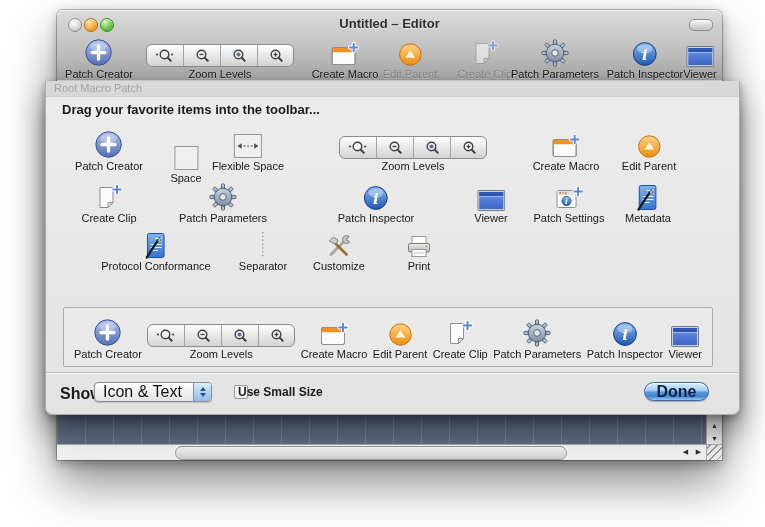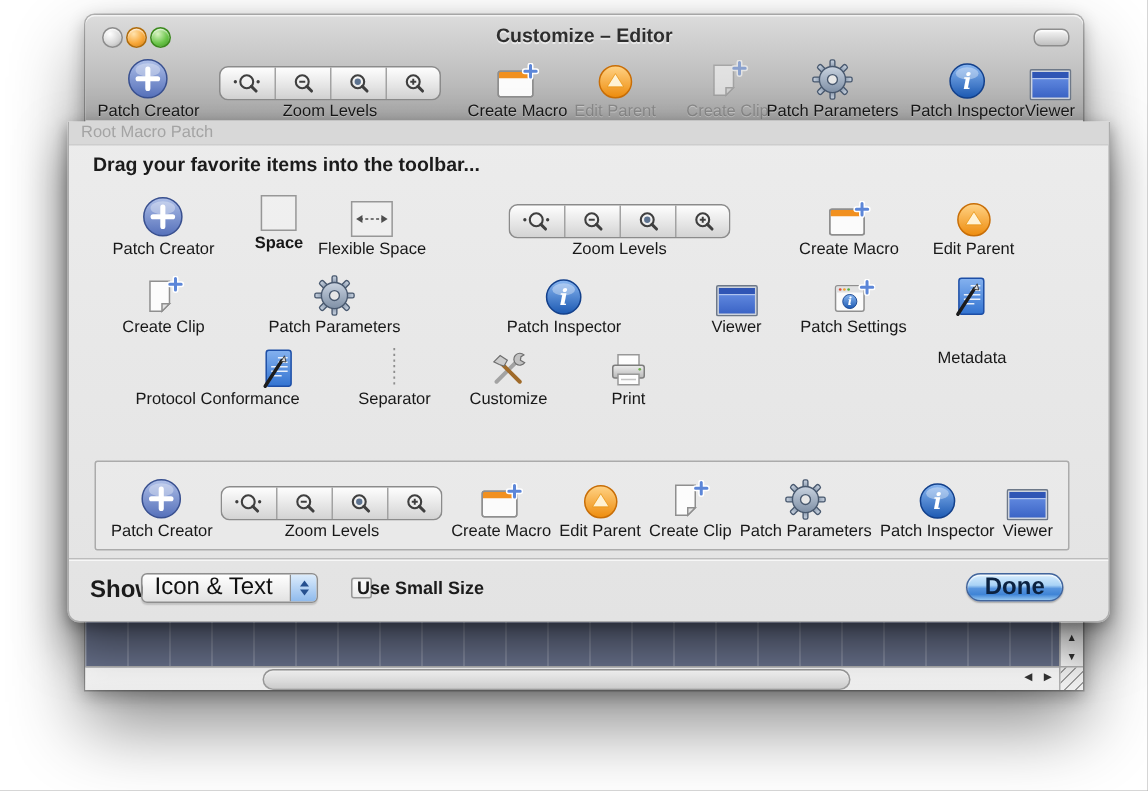--- a/index.html
+++ b/index.html
@@ -189,21 +189,21 @@
       </linearGradient>
   </defs>
 </svg>
 
 <div class="window">
   <div class="chrome">
     <div class="titlebar">
       <div class="traffic t-close"></div>
       <div class="traffic t-min"></div>
       <div class="traffic t-zoom"></div>
-      <div class="title">Customize – Editor</div>
+      <div class="title">Untitled – Editor</div>
       <div class="capsule"></div>
     </div>
     <div class="toolbar" id="main-toolbar">
         <div class="item-cell" style="left: 42px;">
           <div class="icon-box">
             <svg width="29" height="29" viewBox="0 0 29 29">
       <circle cx="14.5" cy="14.5" r="12.7" fill="url(#gBlue)" stroke="#39508f"></circle>
       <ellipse cx="14.5" cy="8.6" rx="8.2" ry="4.4" fill="rgba(255,255,255,.32)"></ellipse>
       <path d="M14.5 8v13M8 14.5h13" stroke="#fff" stroke-width="3.4" stroke-linecap="round"></path>
     </svg>
@@ -335,21 +335,21 @@
       <div class="item-cell" style="left: 63px; top: 44px;">
         <div class="icon-box">
           <svg width="29" height="29" viewBox="0 0 29 29">
       <circle cx="14.5" cy="14.5" r="12.7" fill="url(#gBlue)" stroke="#39508f"></circle>
       <ellipse cx="14.5" cy="8.6" rx="8.2" ry="4.4" fill="rgba(255,255,255,.32)"></ellipse>
       <path d="M14.5 8v13M8 14.5h13" stroke="#fff" stroke-width="3.4" stroke-linecap="round"></path>
     </svg>
         </div>
         <div class="item-label">Patch Creator</div>
       </div>
-      <div class="item-cell" style="left: 140px; top: 40px; font-weight: bold;">
+      <div class="item-cell" style="left: 140px; top: 56px;">
         <div class="icon-box">
           <svg width="26" height="26" viewBox="0 0 26 26">
       <rect x="1.5" y="1.5" width="23" height="23" fill="rgba(255,255,255,.25)" stroke="#979797"></rect>
     </svg>
         </div>
         <div class="item-label">Space</div>
       </div>
       <div class="item-cell" style="left: 202px; top: 44px;">
         <div class="icon-box">
           <svg width="30" height="26" viewBox="0 0 30 26">
@@ -473,34 +473,34 @@
       <circle cx="12" cy="15" r="4.7" fill="url(#gInsp)" stroke="#13408b" stroke-width="0.6"></circle>
       <text x="12" y="17.6" text-anchor="middle" font-family="DejaVu Serif, serif" font-style="italic" font-weight="bold" font-size="7.5" fill="#fff">i</text>
             <g stroke-linecap="round">
               <path d="M23.5 1.7000000000000002v7.6M19.7 5.5h7.6" stroke="#fff" stroke-width="4"></path>
               <path d="M23.5 1.7000000000000002v7.6M19.7 5.5h7.6" stroke="#5c86d8" stroke-width="2"></path>
             </g>
           </svg>
         </div>
         <div class="item-label">Patch Settings</div>
       </div>
-      <div class="item-cell" style="left: 602px; top: 96px; gap: 21px;">
+      <div class="item-cell" style="left: 602px; top: 96px;">
         <div class="icon-box">
           <svg width="26" height="27" viewBox="0 0 26 27">
     <path d="M6 1.5h13a1.8 1.8 0 0 1 1.8 1.8v20.4a1.8 1.8 0 0 1-1.8 1.8H6a1.8 1.8 0 0 1-1.8-1.8V3.3A1.8 1.8 0 0 1 6 1.5z" fill="url(#gDoc)" stroke="#1d4ea6"></path>
     <g stroke="rgba(255,255,255,.85)" stroke-width="1.1" fill="none">
       <path d="M12 6.5h6.5M12 9.5h6.5M7.5 12.5h11M7.5 15.5h11M7.5 18.5h7"></path>
     </g>
     <path d="M3.5 25.5L14.6 8.4" stroke="#1c1c1c" stroke-width="2.3" stroke-linecap="round"></path>
     <path d="M14.1 8.9l2.3-3.7 1 4.1z" fill="#d9d9d9" stroke="#333" stroke-width="0.6"></path>
   </svg>
         </div>
         <div class="item-label">Metadata</div>
       </div>
-      <div class="item-cell" style="left: 99px; top: 144px; align-items: flex-end;">
+      <div class="item-cell" style="left: 110px; top: 144px;">
         <div class="icon-box">
           <svg width="26" height="27" viewBox="0 0 26 27">
     <path d="M6 1.5h13a1.8 1.8 0 0 1 1.8 1.8v20.4a1.8 1.8 0 0 1-1.8 1.8H6a1.8 1.8 0 0 1-1.8-1.8V3.3A1.8 1.8 0 0 1 6 1.5z" fill="url(#gDoc)" stroke="#1d4ea6"></path>
     <g stroke="rgba(255,255,255,.85)" stroke-width="1.1" fill="none">
       <path d="M12 6.5h6.5M12 9.5h6.5M7.5 12.5h11M7.5 15.5h11M7.5 18.5h7"></path>
     </g>
     <path d="M3.5 25.5L14.6 8.4" stroke="#1c1c1c" stroke-width="2.3" stroke-linecap="round"></path>
     <path d="M14.1 8.9l2.3-3.7 1 4.1z" fill="#d9d9d9" stroke="#333" stroke-width="0.6"></path>
   </svg>
         </div>

